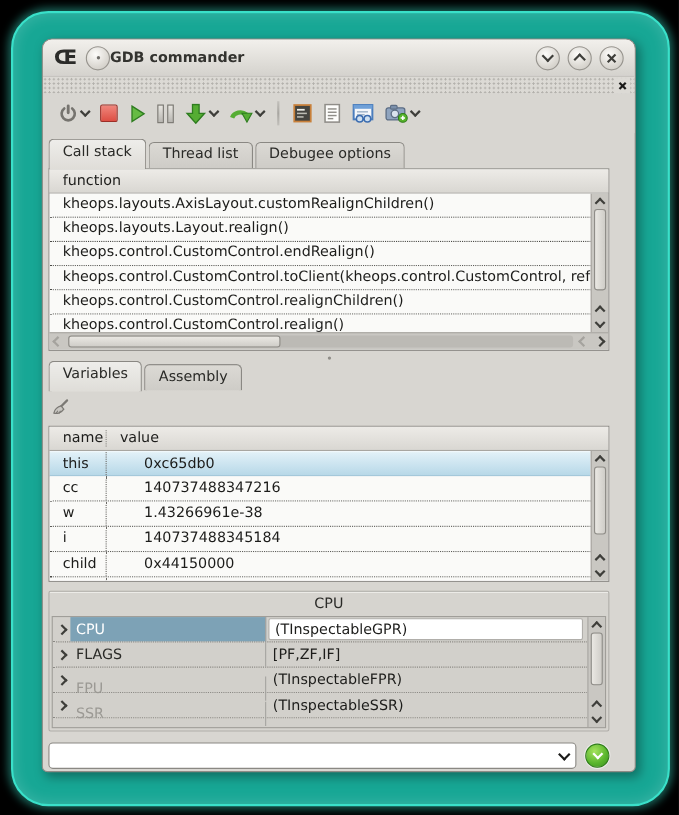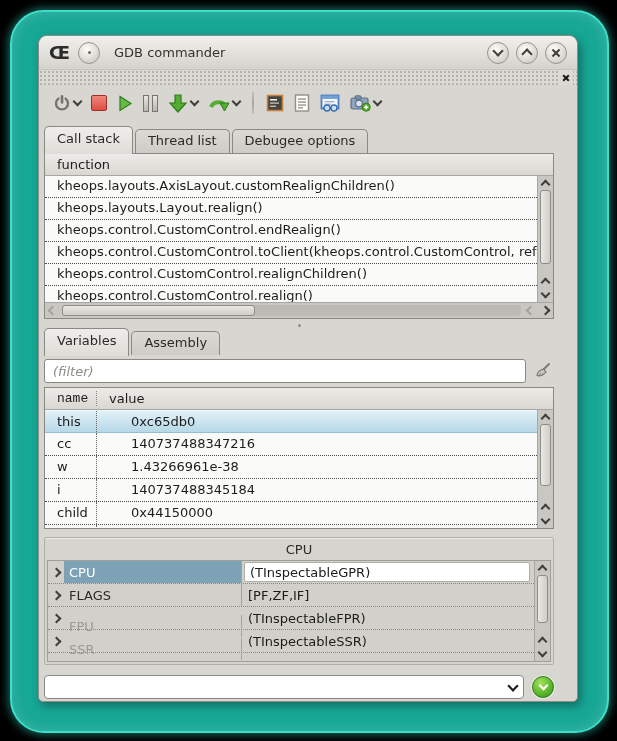--- a/index.html
+++ b/index.html
@@ -14,21 +14,21 @@
           display:flex;flex-direction:column;box-sizing:border-box;overflow:hidden;}
   
   .titlebar{height:33px;flex:0 0 33px;display:flex;align-items:center;padding:0 10px;
           background:linear-gradient(#f2f0ec,#dddbd6 70%,#d4d2cd);border-radius:8px 8px 0 0;}
   .app-glyph{font-weight:bold;font-size:18px;color:#2b2b29;margin-right:8px;line-height:1;}
   .round-btn{width:22px;height:22px;border-radius:50%;
           background:radial-gradient(circle at 40% 32%,#fdfcfa,#dcd9d3 60%,#c9c6c0);
           border:1px solid #97948e;display:flex;align-items:center;justify-content:center;
           box-sizing:border-box;}
   .pin-dot{width:3px;height:3px;border-radius:50%;background:#6e6c68;}
-  .title-text{margin-left:14px;font-size:13px;color:#33332f;flex:1 1 auto;white-space:nowrap;}
+  .title-text{margin-left:0;font-size:13px;color:#33332f;flex:1 1 auto;white-space:nowrap;font-weight:bold;}
   .win-buttons{display:flex;gap:7px;}
   .chev{display:inline-block;width:6px;height:6px;border-left:2px solid #3e3e3a;border-bottom:2px solid #3e3e3a;}
   .chev.down{transform:rotate(-45deg);margin-top:-3px;}
   .chev.up{transform:rotate(135deg);margin-top:3px;}
   .chev.left{transform:rotate(45deg);}
   .chev.right{transform:rotate(-135deg);}
   .chev.dim{border-color:#a5a39e;}
   .chev.small{width:5px;height:5px;border-width:2px;}
   .xglyph{position:relative;width:10px;height:10px;}
   .xglyph::before,.xglyph::after{content:"";position:absolute;left:4px;top:0;width:2px;height:10px;background:#3e3e3a;}
@@ -76,21 +76,21 @@
   .splitter i{width:3px;height:3px;border-radius:50%;background:#8f8d88;}
   
   .filter-row{height:28px;flex:0 0 28px;display:flex;align-items:center;gap:6px;margin-top:2px;}
   .filter-input{flex:1;height:22px;border:1px solid #8a8883;border-radius:3px;background:#fff;
        font-family:"DejaVu Sans",sans-serif;font-size:13px;padding:0 8px;color:#1c1c1a;}
   .filter-input::placeholder{color:#8d8b86;font-style:italic;opacity:1;}
   .tool-mini{width:22px;height:22px;display:flex;align-items:center;justify-content:center;}
   
   .vars-panel{height:142px;flex:0 0 142px;display:flex;flex-direction:column;margin-top:2px;}
   .vars-header{display:flex;}
-  .vars-header .hname{width:52px;box-sizing:border-box;border-right:1px dotted #8a8883;font-family:Liberation Mono, monospace;}
+  .vars-header .hname{width:52px;box-sizing:border-box;border-right:1px dotted #8a8883;}
   .vars-body{flex:1;display:flex;overflow:hidden;}
   .vars-rows{flex:1;overflow:hidden;}
   .var-row{height:22px;display:flex;font-size:13px;line-height:21px;border-bottom:1px dotted #4a4a46;background:#fafaf8;gap:24px;}
   .var-row .vname{width:52px;flex:0 0 52px;padding-left:12px;box-sizing:border-box;border-right:1px dotted #6a6864;overflow:hidden;}
   .var-row .vvalue{flex:1;padding-left:10px;white-space:nowrap;overflow:hidden;}
   .var-row.selected{background:linear-gradient(#e2f1f8,#b7d8e8);border-top:1px solid #f0f8fc;border-bottom:1px solid #93bed4;height:21px;}
   
   .cpu-panel{height:126px;flex:0 0 126px;margin-top:8px;background:#d6d4cf;border:1px solid #b0aea9;
        border-radius:2px;display:flex;flex-direction:column;box-shadow:inset 0 1px 0 #ecebe7;}
   .cpu-title{height:22px;flex:0 0 22px;display:flex;align-items:center;justify-content:center;font-size:13px;color:#2a2a27;}
@@ -281,21 +281,20 @@
       <div class="splitter">
             <i></i>
           </div>
 
       <div class="tabs-row">
         <span class="tab active">Variables</span>
         <span class="tab">Assembly</span>
       </div>
 
       <div class="filter-row">
-        <input class="filter-input" placeholder="(filter)" style="">
         <span class="tool-mini">
           <svg width="18" height="18" viewBox="0 0 18 18">
             <path d="M15 2 L9 8" stroke="#7b7974" stroke-width="2" stroke-linecap="round"></path>
             <path d="M9.5 7 L12 10 C10 13 6 14.5 3 13.5 C3.5 10.5 6.5 7.8 9.5 7 Z" fill="#c9c7c2" stroke="#7b7974" stroke-width="1.2"></path>
             <path d="M5 13.8 l1.6-2.4 M7.6 14 l1.4-2.6" stroke="#7b7974" stroke-width="1"></path>
           </svg>
         </span>
       </div>
 
       <div class="panel vars-panel">

